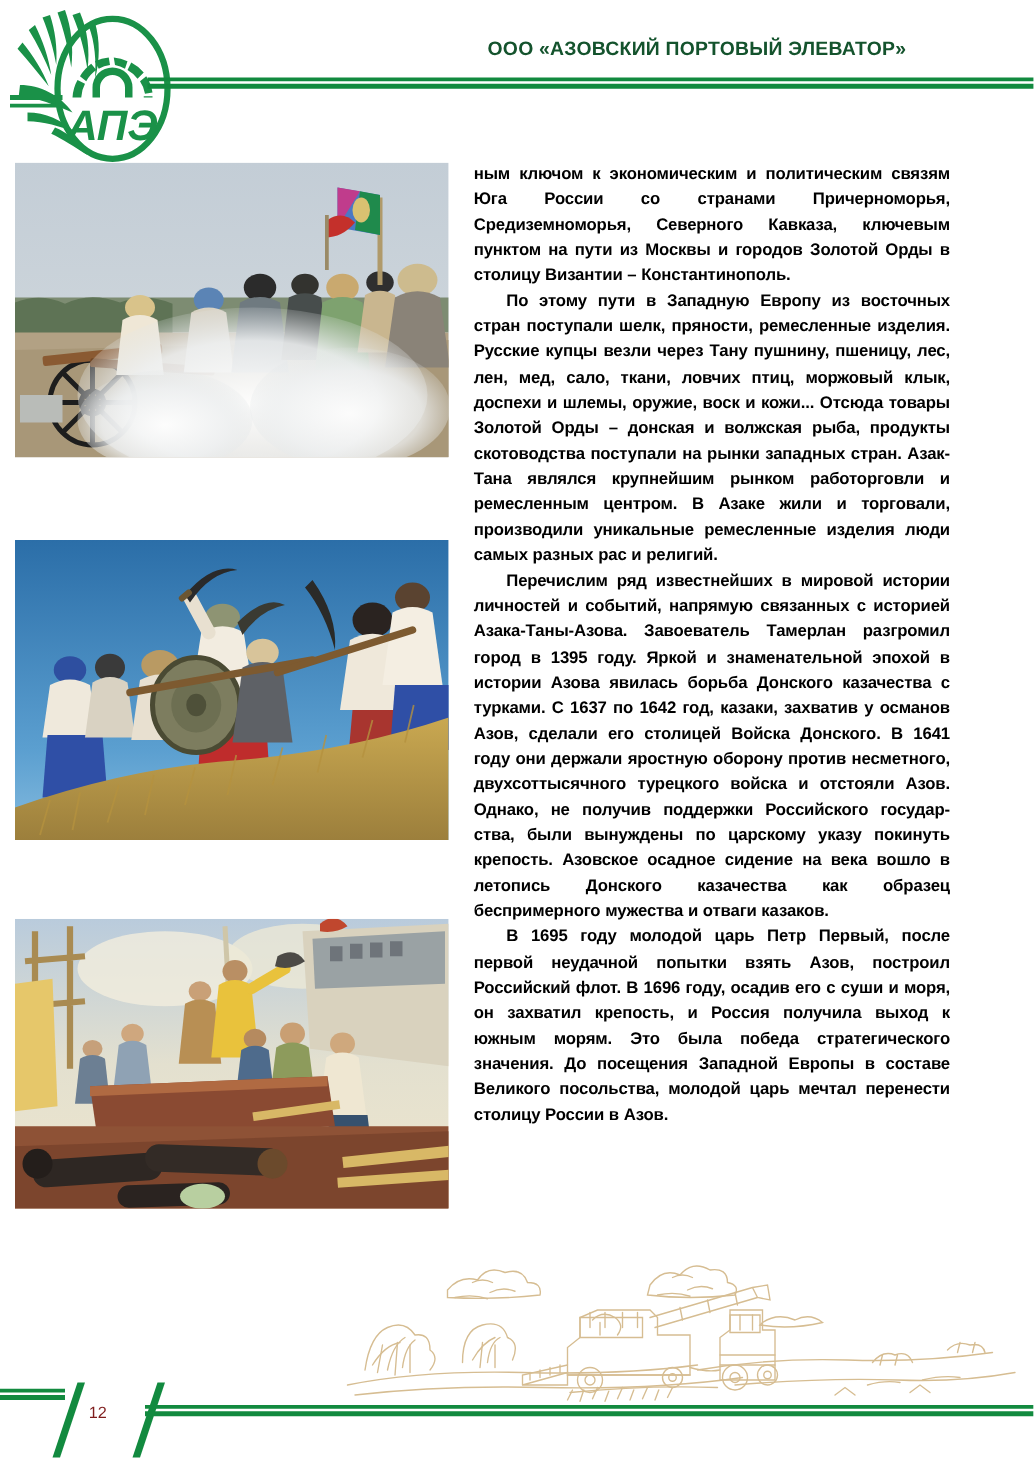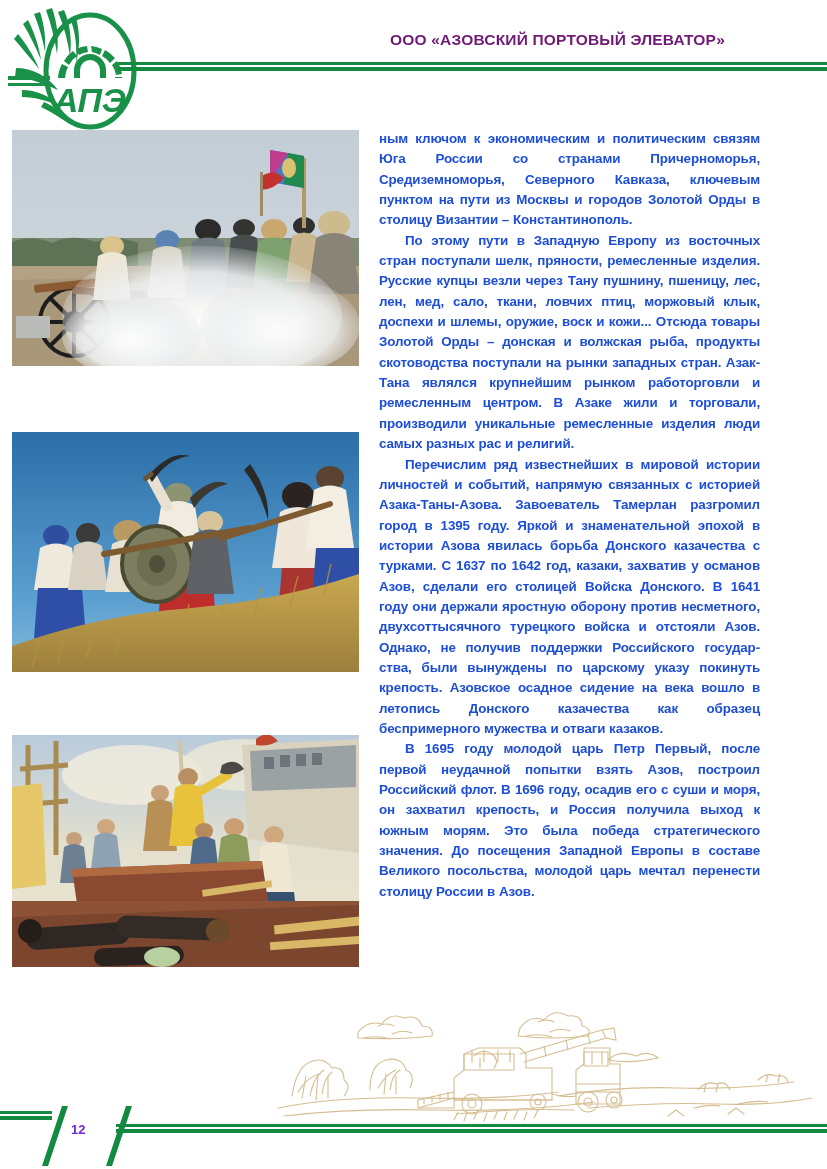--- a/index.html
+++ b/index.html
@@ -28,21 +28,21 @@
     width: 132px; height: 128px; font-style: italic;
   }
   .header-title {
     position: absolute;
     left: 355px; top: 31px;
     width: 405px;
     text-align: center;
     font-size: 15.5px;
     font-weight: bold;
     letter-spacing: 0.2px;
-    color: #701a75;
+    color: #14532d;
     font-family: "Liberation Sans", sans-serif;
     white-space: nowrap;
   }
   .header-rule {
     position: absolute;
     left: 118px; top: 62px;
     width: 709px; height: 9px;
   }
   .header-rule .bar-top {
     position: absolute; left: 0; top: 0;
@@ -70,21 +70,21 @@
     position: absolute;
     left: 379px; top: 129px;
     width: 381px;
   }
   .text-column p {
     margin: 0;
     font-family: "Liberation Sans", sans-serif;
     font-size: 13.4px;
     line-height: 20.35px;
     font-weight: bold;
-    color: #1d4ed8;
+    color: #000000;
     text-align: justify;
     text-indent: 26px;
     letter-spacing: -0.12px;
     word-spacing: 0.2px;
   }
   .text-column p.first { text-indent: 0; }
 
   
   .sketch {
     position: absolute;
@@ -94,22 +94,22 @@
   .sketch svg { display: block; width: 100%; height: 100%; }
 
   
   .footer { position: absolute; left: 0; top: 1098px; width: 827px; height: 71px; }
   .footer svg { display: block; width: 100%; height: 100%; }
   .page-number {
     position: absolute;
     left: 71px; top: 1122px;
     font-family: "Liberation Sans", sans-serif;
     font-size: 13px;
-    font-weight: bold;
-    color: #6d28d9;
+    font-weight: normal;
+    color: #7f1d1d;
   }
 </style>
 </head>
 <body>
 
 <div class="page">
 
   <div class="header">
 
     <div class="logo">

